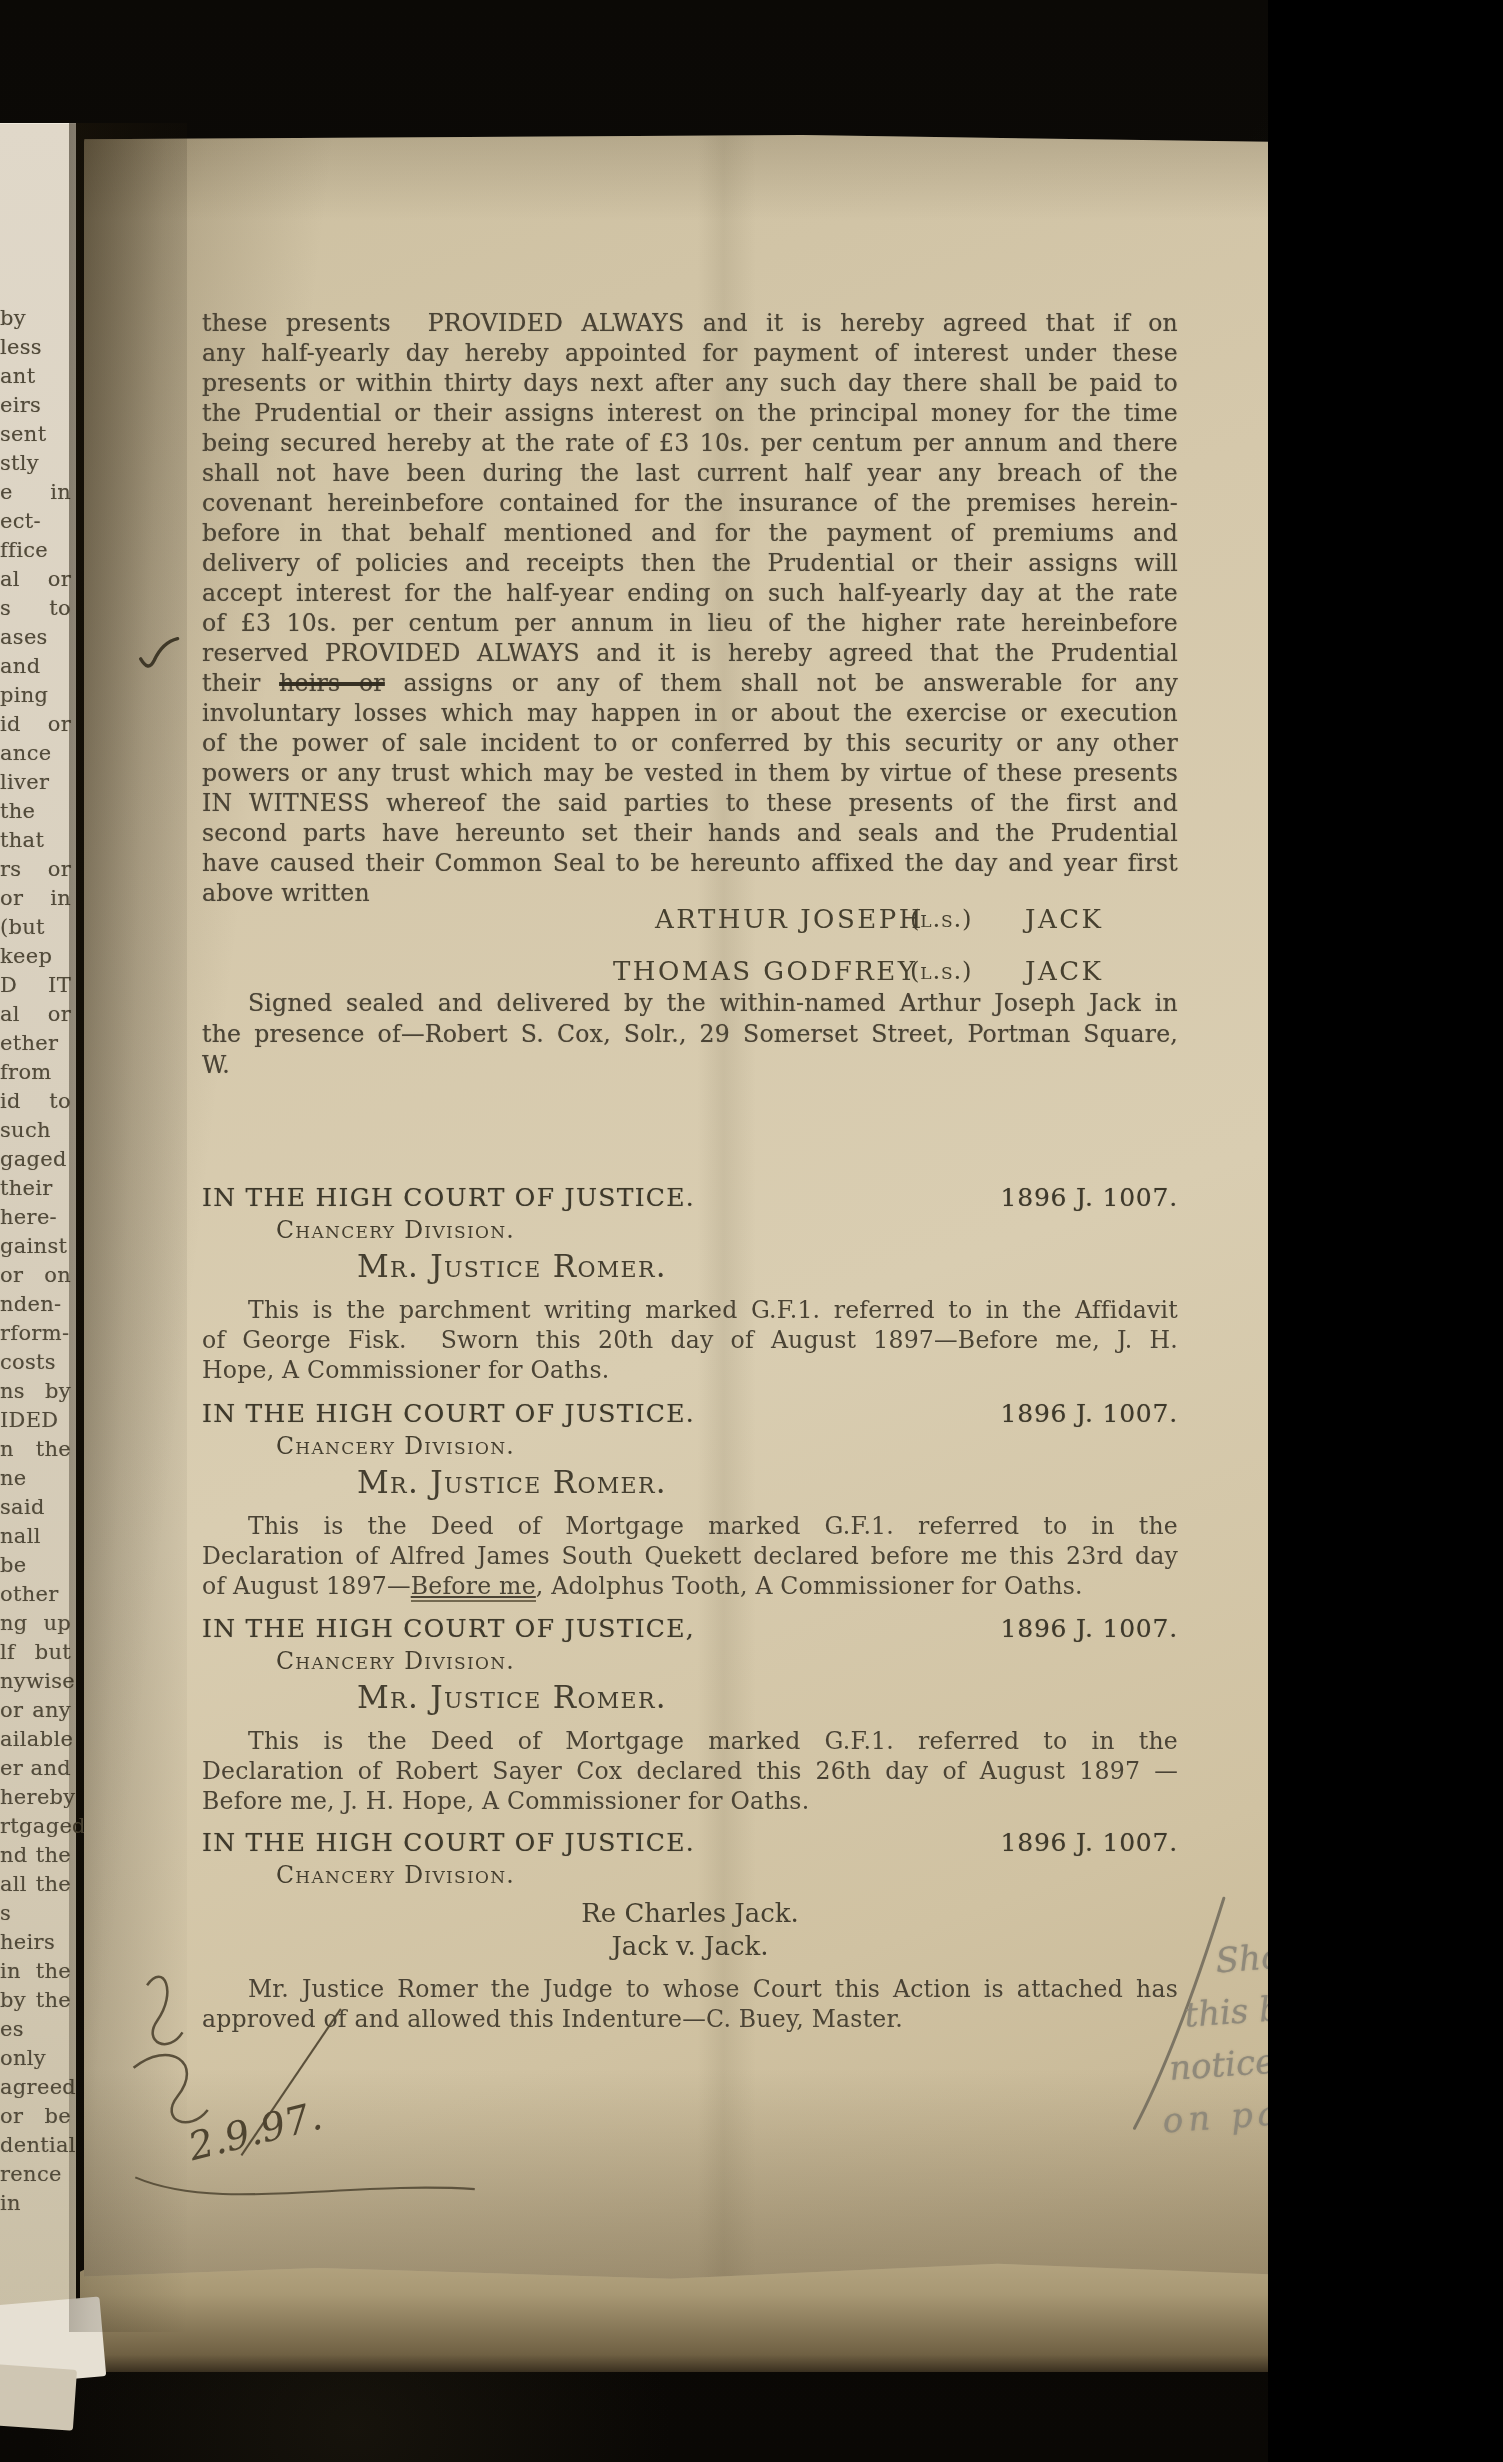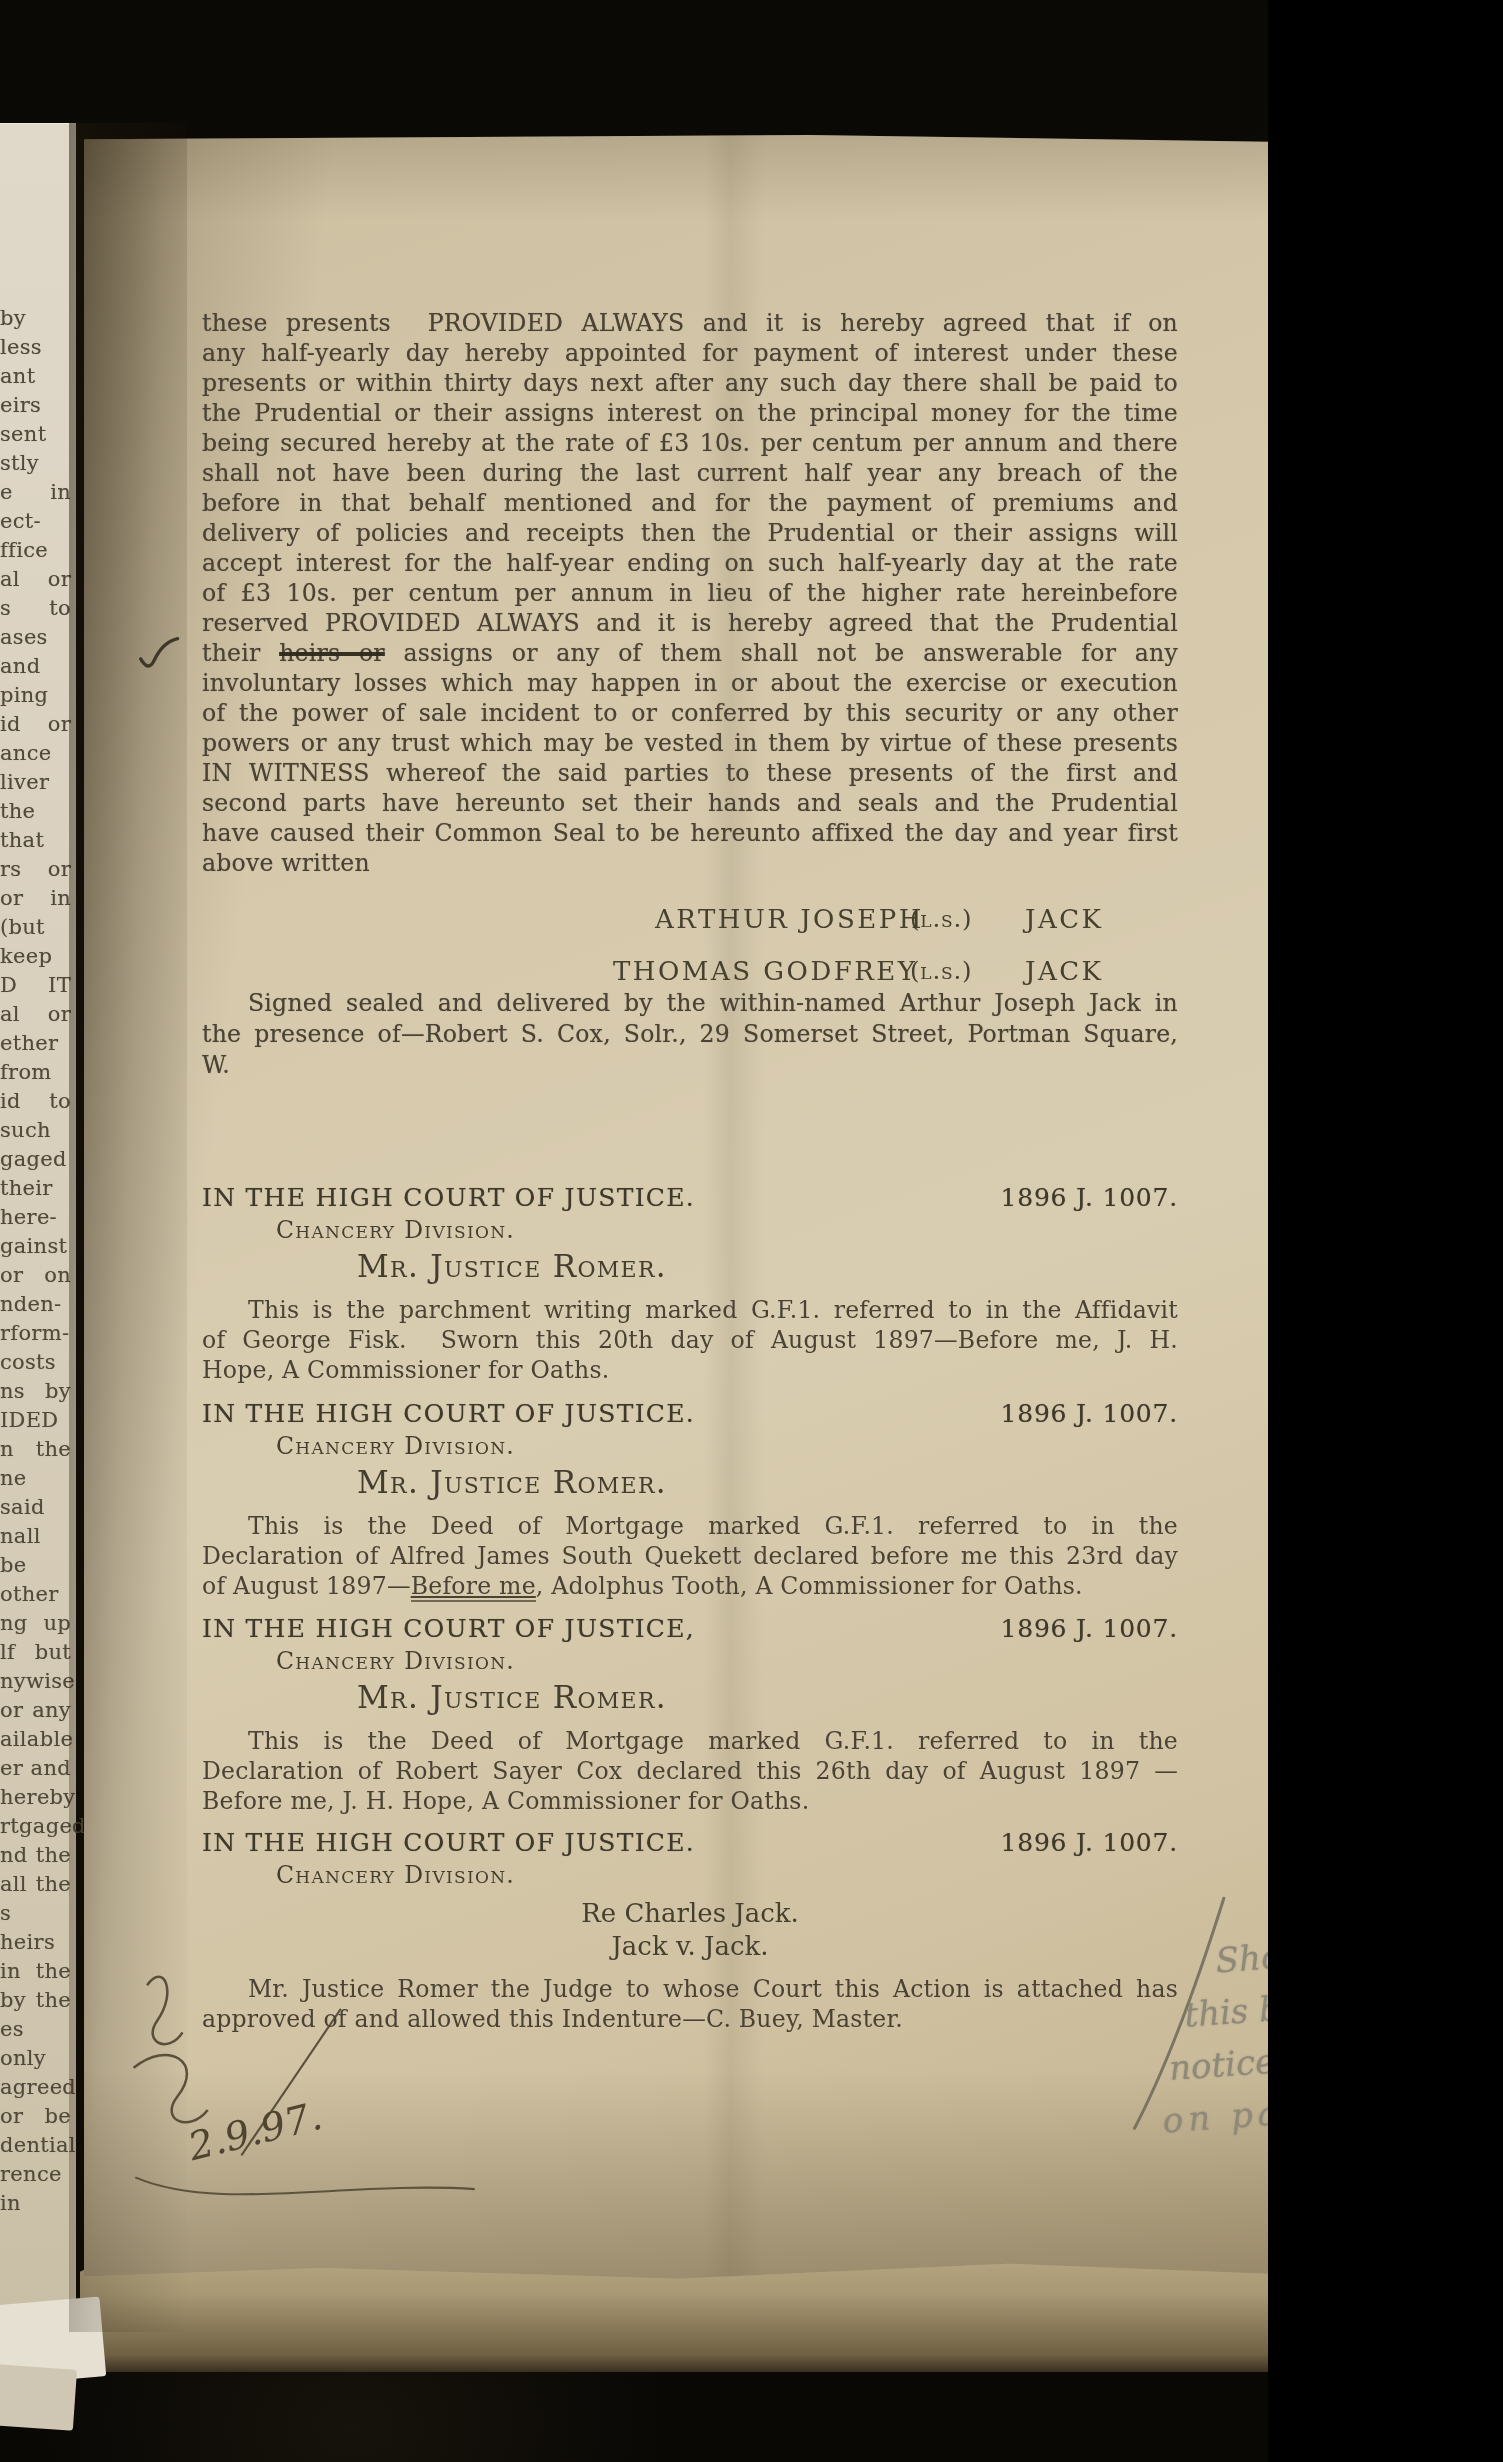--- a/index.html
+++ b/index.html
@@ -46,21 +46,21 @@
   .clump{position:absolute;left:1357px;top:64px;width:128px;height:91px;z-index:4;
     background:radial-gradient(circle at 40% 40%,#91724a,#6a4f2c 65%,#49351a);
     border-radius:46% 60% 50% 55%/55% 48% 60% 45%;
     box-shadow:0 0 17px rgba(0,0,0,.65), -25px 34px 51px rgba(20,40,28,.35);}
   .clump::after{content:"";position:absolute;right:-11.8px;top:34px;width:49px;height:47px;
     background:radial-gradient(circle at 45% 40%,#9a7b4e,#5e4526);border-radius:50% 42% 55% 48%;}
   
   .main-page{position:absolute;left:84px;top:135px;width:1305px;height:2148px;z-index:2;
     background:linear-gradient(160deg,#cdc0a1 0%,#d5c8ab 28%,#d9cdb1 55%,#d0c2a2 80%,#c2b28f 100%);
     border-radius:6.7px 10px 13.5px 8.4px;
-    clip-path:polygon(0 .2%,55% 0,100% .4%,100% 99.1%,91% 99.6%,70% 99.1%,45% 99.8%,18% 99.3%,0 99.7%);padding-left:14px;}
+    clip-path:polygon(0 .2%,55% 0,100% .4%,100% 99.1%,91% 99.6%,70% 99.1%,45% 99.8%,18% 99.3%,0 99.7%);}
   .main-page::before{content:"";position:absolute;inset:0;pointer-events:none;
     background:
       linear-gradient(97deg,rgba(70,55,30,.40),rgba(70,55,30,.16) 8%,rgba(70,55,30,0) 16%),
       linear-gradient(to top,rgba(80,65,40,.38),rgba(80,65,40,0) 10%),
       linear-gradient(to left,rgba(95,80,52,.28),rgba(95,80,52,0) 5%),
       linear-gradient(90deg,transparent 47%,rgba(95,85,58,.12) 49%,transparent 51.5%),
       linear-gradient(to bottom,rgba(60,48,26,.18),transparent 4%);}
   .gutter-shadow{position:absolute;left:69px;top:123px;width:118px;height:2209px;z-index:3;pointer-events:none;
     background:linear-gradient(92deg,rgba(32,24,10,.50),rgba(32,24,10,.18) 50%,rgba(32,24,10,0));}
   
@@ -181,20 +181,21 @@
 
   <div class="main-page">
 
     <div class="textblock" style="top:173px;">
         <div class="line">these presents&nbsp;&nbsp;PROVIDED ALWAYS and it is hereby agreed that if on</div>
         <div class="line">any half-yearly day hereby appointed for payment of interest under these</div>
         <div class="line">presents or within thirty days next after any such day there shall be paid to</div>
         <div class="line">the Prudential or their assigns interest on the principal money for the time</div>
         <div class="line">being secured hereby at the rate of £3 10s. per centum per annum and there</div>
         <div class="line">shall not have been during the last current half year any breach of the</div>
+        <div class="line">covenant hereinbefore contained for the insurance of the premises herein-</div>
         <div class="line">before in that behalf mentioned and for the payment of premiums and</div>
         <div class="line">delivery of policies and receipts then the Prudential or their assigns will</div>
         <div class="line">accept interest for the half-year ending on such half-yearly day at the rate</div>
         <div class="line">of £3 10s. per centum per annum in lieu of the higher rate hereinbefore</div>
         <div class="line">reserved PROVIDED ALWAYS and it is hereby agreed that the Prudential</div>
         <div class="line"><span>their </span><span class="strike">heirs or</span><span> assigns or any of them shall not be answerable for any</span></div>
         <div class="line">involuntary losses which may happen in or about the exercise or execution</div>
         <div class="line">of the power of sale incident to or conferred by this security or any other</div>
         <div class="line">powers or any trust which may be vested in them by virtue of these presents</div>
         <div class="line">IN WITNESS whereof the said parties to these presents of the first and</div>

